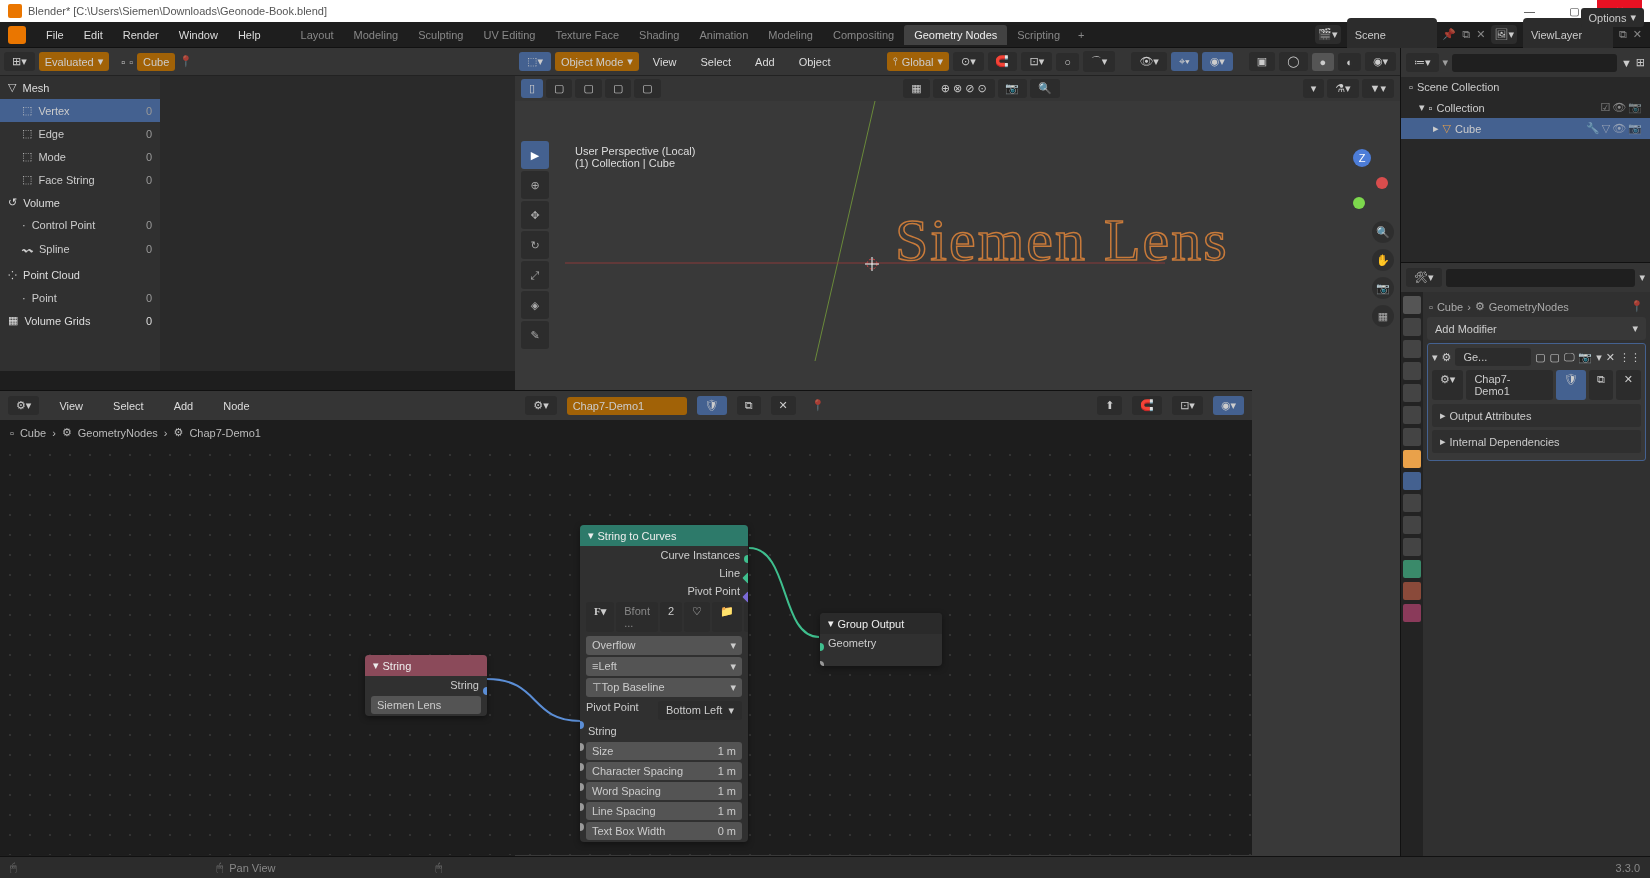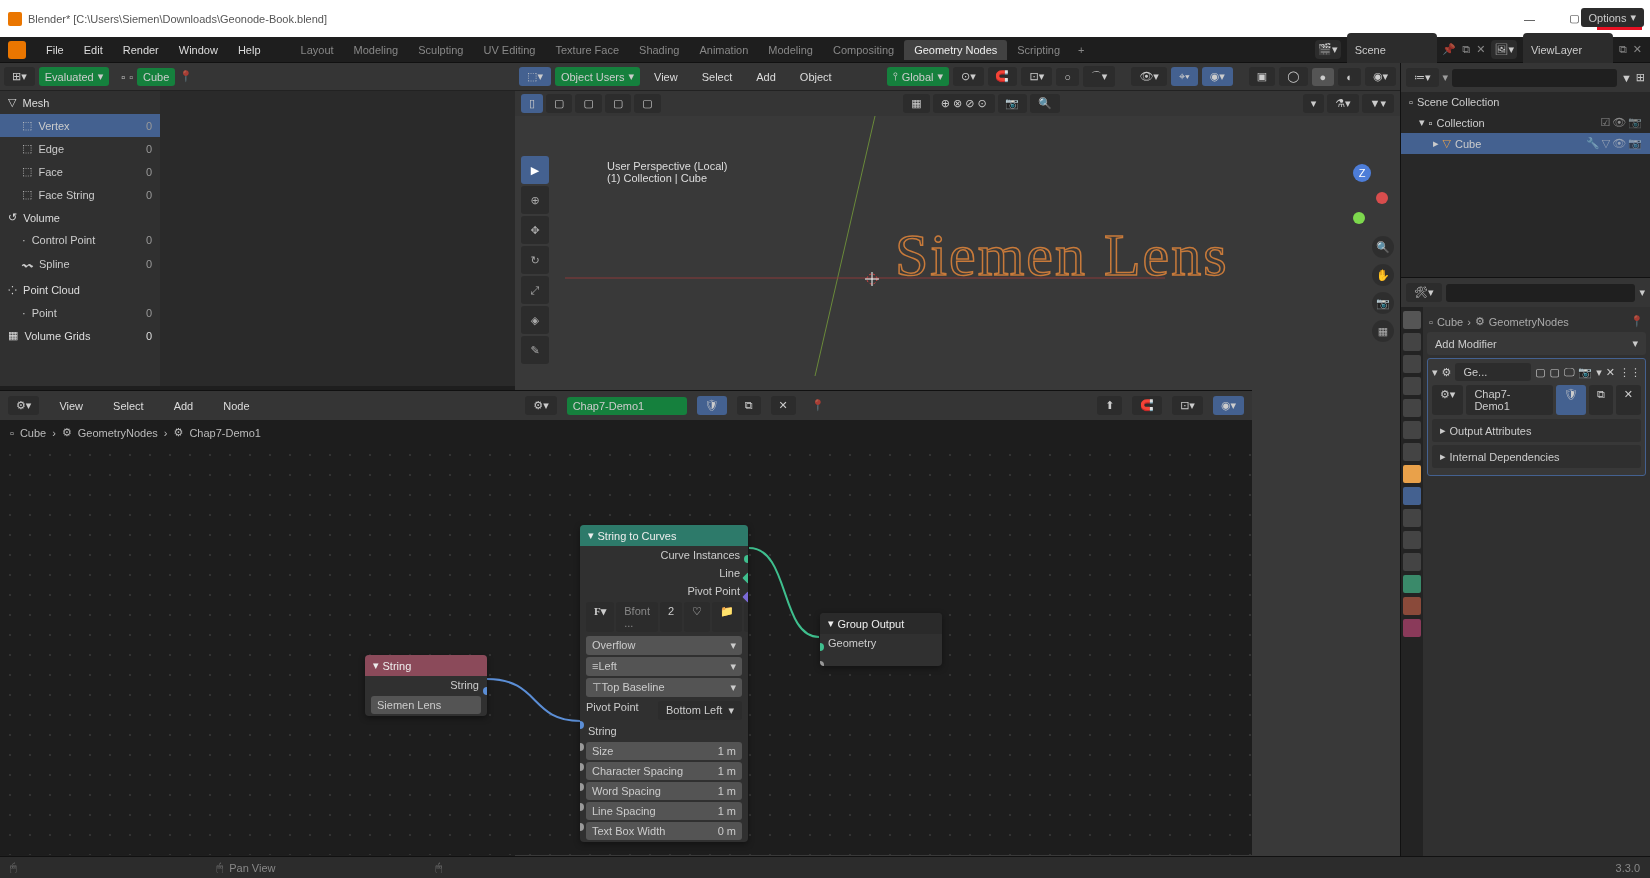--- a/index.html
+++ b/index.html
@@ -1,17 +1,17 @@
 <!DOCTYPE html>
 <html><head>
 <meta charset="utf-8">
 <style>
 * { margin: 0; padding: 0; box-sizing: border-box; font-family: -apple-system, sans-serif; font-size: 11px; user-select: none; }
 body { background: #1e1e1e; color: #ccc; width: 1650px; height: 878px; overflow: hidden; display: flex; flex-direction: column; }
-.titlebar { background: #fff; color: #555; height: 37px; display: flex; align-items: center; padding: 0 8px; }
+.titlebar { background: #fff; color: #555; height: 22px; display: flex; align-items: center; padding: 0 8px; }
 .titlebar .icon { width: 14px; height: 14px; background: #ea7600; border-radius: 2px; margin-right: 6px; }
 .winbtns { margin-left: auto; display: flex; }
 .winbtn { width: 45px; height: 22px; display: flex; align-items: center; justify-content: center; color: #333; }
 .winbtn.close { background: #e81123; color: #fff; }
 .menubar { background: #1e1e1e; height: 26px; display: flex; align-items: center; padding: 0 8px; border-bottom: 1px solid #111; }
 .menubar .logo { width: 18px; height: 18px; background: #ea7600; border-radius: 3px; margin-right: 10px; }
 .menu-item { padding: 0 10px; color: #ddd; cursor: pointer; }
 .workspace-tabs { display: flex; margin-left: 20px; }
 .ws-tab { padding: 4px 10px; color: #888; cursor: pointer; }
 .ws-tab.active { background: #424242; color: #eee; border-radius: 3px 3px 0 0; }
@@ -28,21 +28,21 @@
 .tree-row .count { margin-left: auto; color: #999; }
 .tree-hdr { padding: 5px 8px; display: flex; align-items: center; gap: 6px; color: #ddd; }
 .ss-right { flex: 1; background: #232323; position: relative; }
 .ss-footer { position: absolute; bottom: 4px; right: 8px; color: #aaa; }
 .viewport { flex: 1; background: #393939; position: relative; overflow: hidden; }
 .vp-left-tools { position: absolute; left: 6px; top: 40px; display: flex; flex-direction: column; gap: 2px; }
 .vp-tool { width: 28px; height: 28px; background: #2c2c2c; border-radius: 3px; display: flex; align-items: center; justify-content: center; color: #aaa; }
 .vp-tool.active { background: #446190; color: #fff; }
 .vp-right-tools { position: absolute; right: 6px; top: 120px; display: flex; flex-direction: column; gap: 6px; }
 .vp-rtool { width: 22px; height: 22px; background: #2c2c2ccc; border-radius: 11px; display: flex; align-items: center; justify-content: center; color: #aaa; }
-.vp-info { position: absolute; left: 60px; top: 44px; color: #ddd; margin-left: 32px; }
+.vp-info { position: absolute; left: 60px; top: 44px; color: #ddd; }
 .vp-text { position: absolute; left: 380px; top: 105px; font-size: 60px; font-family: serif; font-weight: 500; color: transparent; -webkit-text-stroke: 1.5px #c87a3a; letter-spacing: 2px; }
 .gizmo { position: absolute; right: 12px; top: 48px; width: 60px; height: 60px; }
 .gz-z { position: absolute; left: 25px; top: 0; width: 18px; height: 18px; background: #4d7dd8; border-radius: 50%; display:flex; align-items:center; justify-content:center; color:#fff;}
 .gz-x { position: absolute; right: 0; top: 28px; width: 12px; height: 12px; background: #d84d4d; border-radius: 50%; }
 .gz-y { position: absolute; left: 25px; bottom: 0; width: 12px; height: 12px; background: #7dd84d; border-radius: 50%; }
 .node-area { flex: 1; background: #1d1d1d; position: relative; background-image: radial-gradient(#333 1px, transparent 1px); background-size: 20px 20px; }
 .node-hdr { background: #353535; padding: 5px 8px; display: flex; align-items: center; gap: 10px; }
 .breadcrumb { padding: 6px 10px; display: flex; align-items: center; gap: 6px; color: #bbb; background: #1d1d1d; }
 .node { position: absolute; background: #303030; border-radius: 4px; overflow: hidden; box-shadow: 0 2px 6px rgba(0,0,0,0.4); }
 .node-title { padding: 4px 8px; color: #eee; font-weight: 500; display: flex; align-items: center; gap: 4px; }
@@ -63,21 +63,21 @@
 .out-tree { flex: 0 0 185px; }
 .out-row { padding: 4px 8px; display: flex; align-items: center; gap: 4px; }
 .out-row.sel { background: #446190; }
 .out-row .icons { margin-left: auto; display: flex; gap: 2px; opacity: 0.6; }
 .props { flex: 1; display: flex; }
 .props-tabs { width: 22px; background: #232323; display: flex; flex-direction: column; gap: 4px; padding-top: 4px; align-items: center; }
 .ptab { width: 18px; height: 18px; border-radius: 2px; }
 .props-body { flex: 1; background: #303030; padding: 4px; }
 .prop-row { background: #383838; border-radius: 3px; padding: 5px 8px; margin-bottom: 3px; display: flex; align-items: center; gap: 4px; }
 .statusbar { background: #2c2c2c; height: 22px; display: flex; align-items: center; padding: 0 10px; color: #888; border-top: 1px solid #111; }
-.dd { background: #15803d; border-radius: 3px; padding: 3px 6px; display: flex; align-items: center; gap: 4px; }
+.dd { background: #a16207; border-radius: 3px; padding: 3px 6px; display: flex; align-items: center; gap: 4px; }
 .options-btn { position: absolute; right: 6px; top: 8px; background: #2c2c2c; padding: 3px 8px; border-radius: 3px; }
 </style>
 </head>
 <body>
 
 <div class="titlebar">
   <span class="icon"></span>
   <span>Blender* [C:\Users\Siemen\Downloads\Geonode-Book.blend]</span>
   <div class="winbtns">
     <div class="winbtn">—</div>
@@ -152,21 +152,21 @@
             <span>Vertex</span>
             <span class="count">0</span>
           </div>
         <div class="tree-row">
             <span>⬚</span>
             <span>Edge</span>
             <span class="count">0</span>
           </div>
         <div class="tree-row">
             <span>⬚</span>
-            <span>Face</span>
+            <span>Mode</span>
             <span class="count">0</span>
           </div>
         <div class="tree-row">
             <span>⬚</span>
             <span>Face String</span>
             <span class="count">0</span>
           </div>
         <div class="tree-hdr">
             <span>↺</span>
             <span>Volume</span>
@@ -196,21 +196,21 @@
             <span class="count" style="margin-left:auto;">0</span>
           </div>
       </div>
     </div>
   </div>
 
   <div style="flex:1; display:flex; flex-direction:column;">
     <div class="toolbar">
       <span class="tbtn" style="background:#446190;">⬚▾</span>
       <div class="dd">
-          <span>Object Users</span>
+          <span>Object Mode</span>
           <span>▾</span>
         </div>
       <span class="menu-item">View</span>
       <span class="menu-item">Select</span>
       <span class="menu-item">Add</span>
       <span class="menu-item">Object</span>
       <div style="flex:1;"></div>
       <div class="dd">
           <span>⫯</span>
           <span>Global</span>

